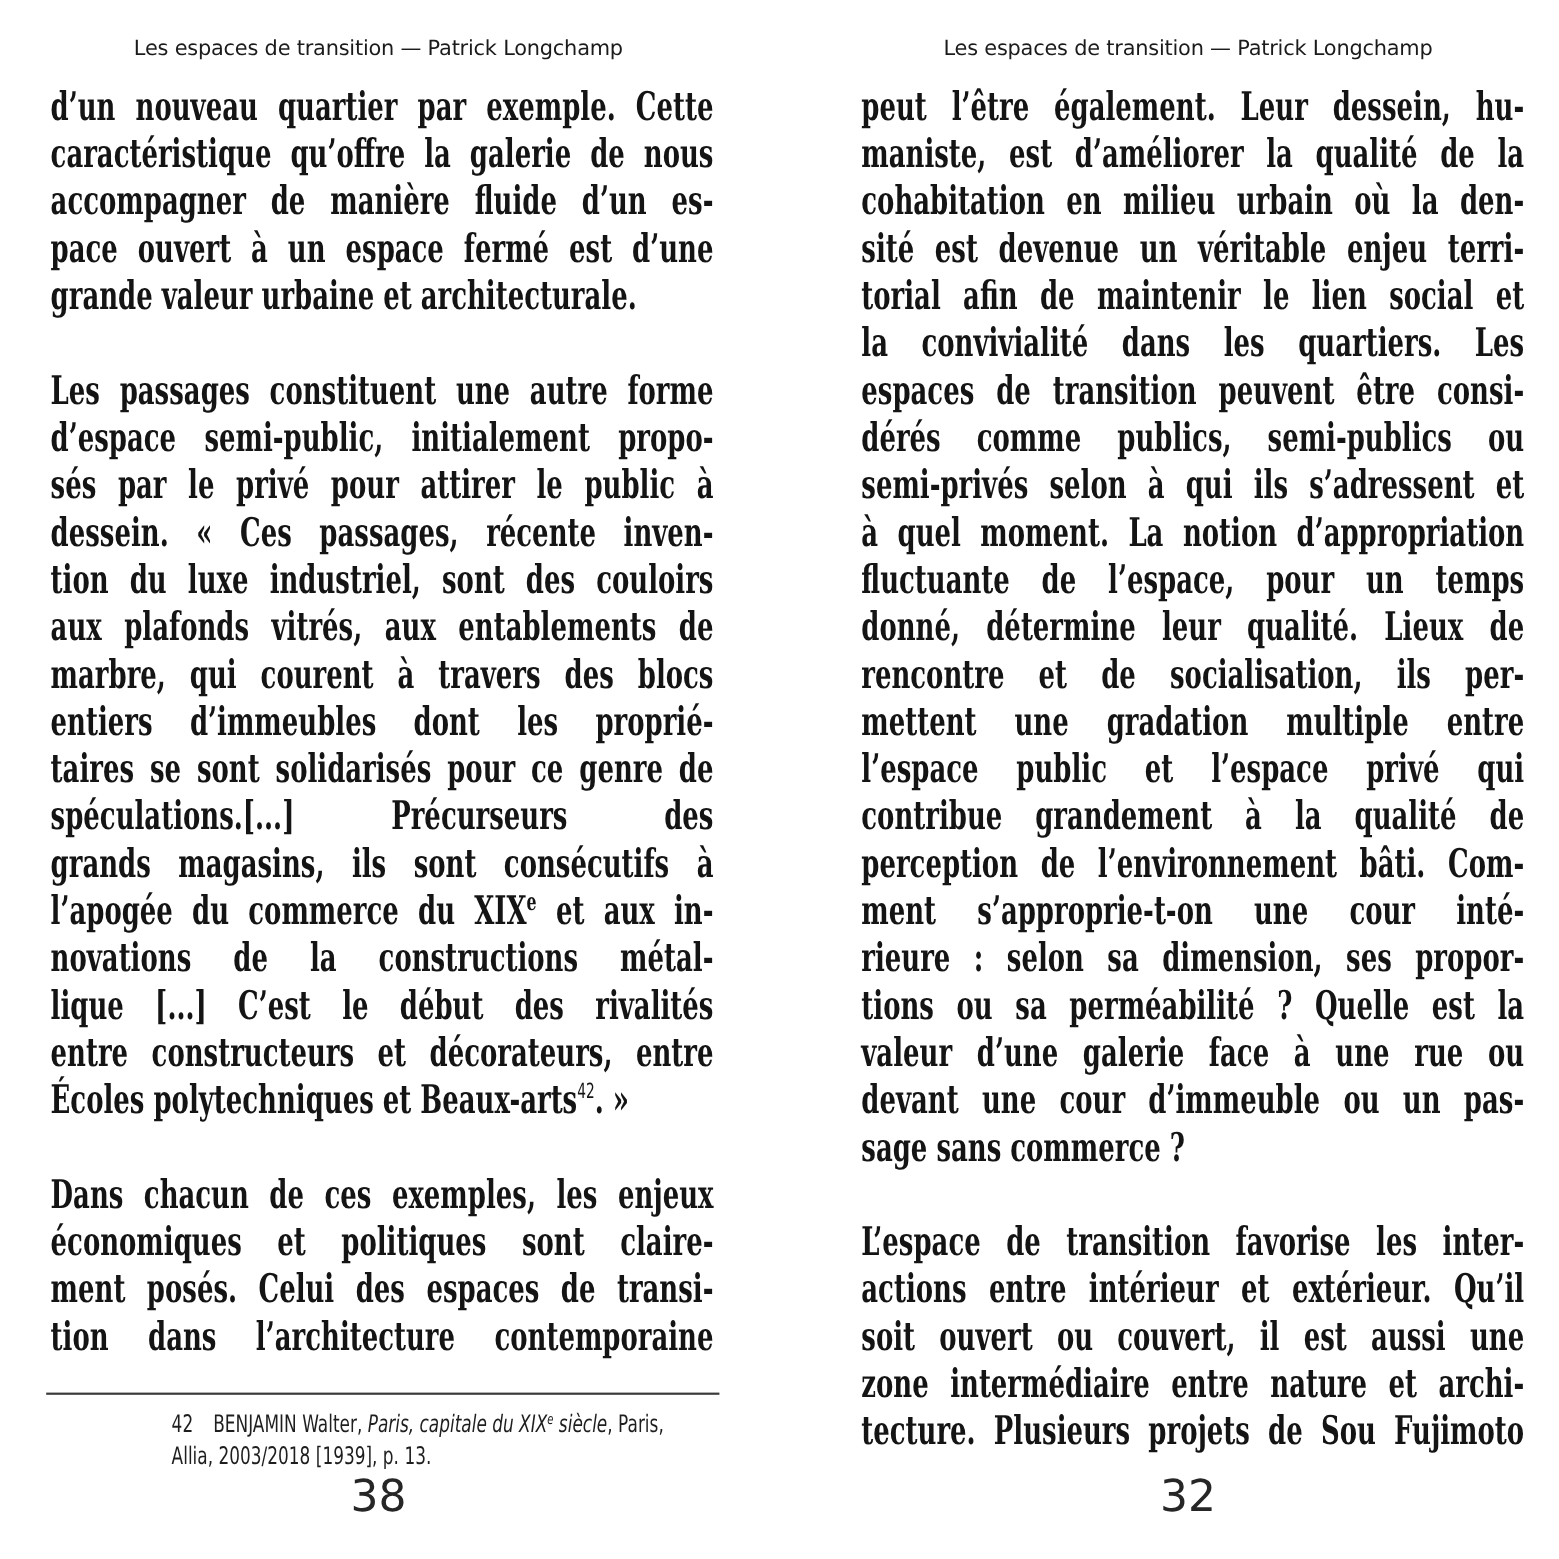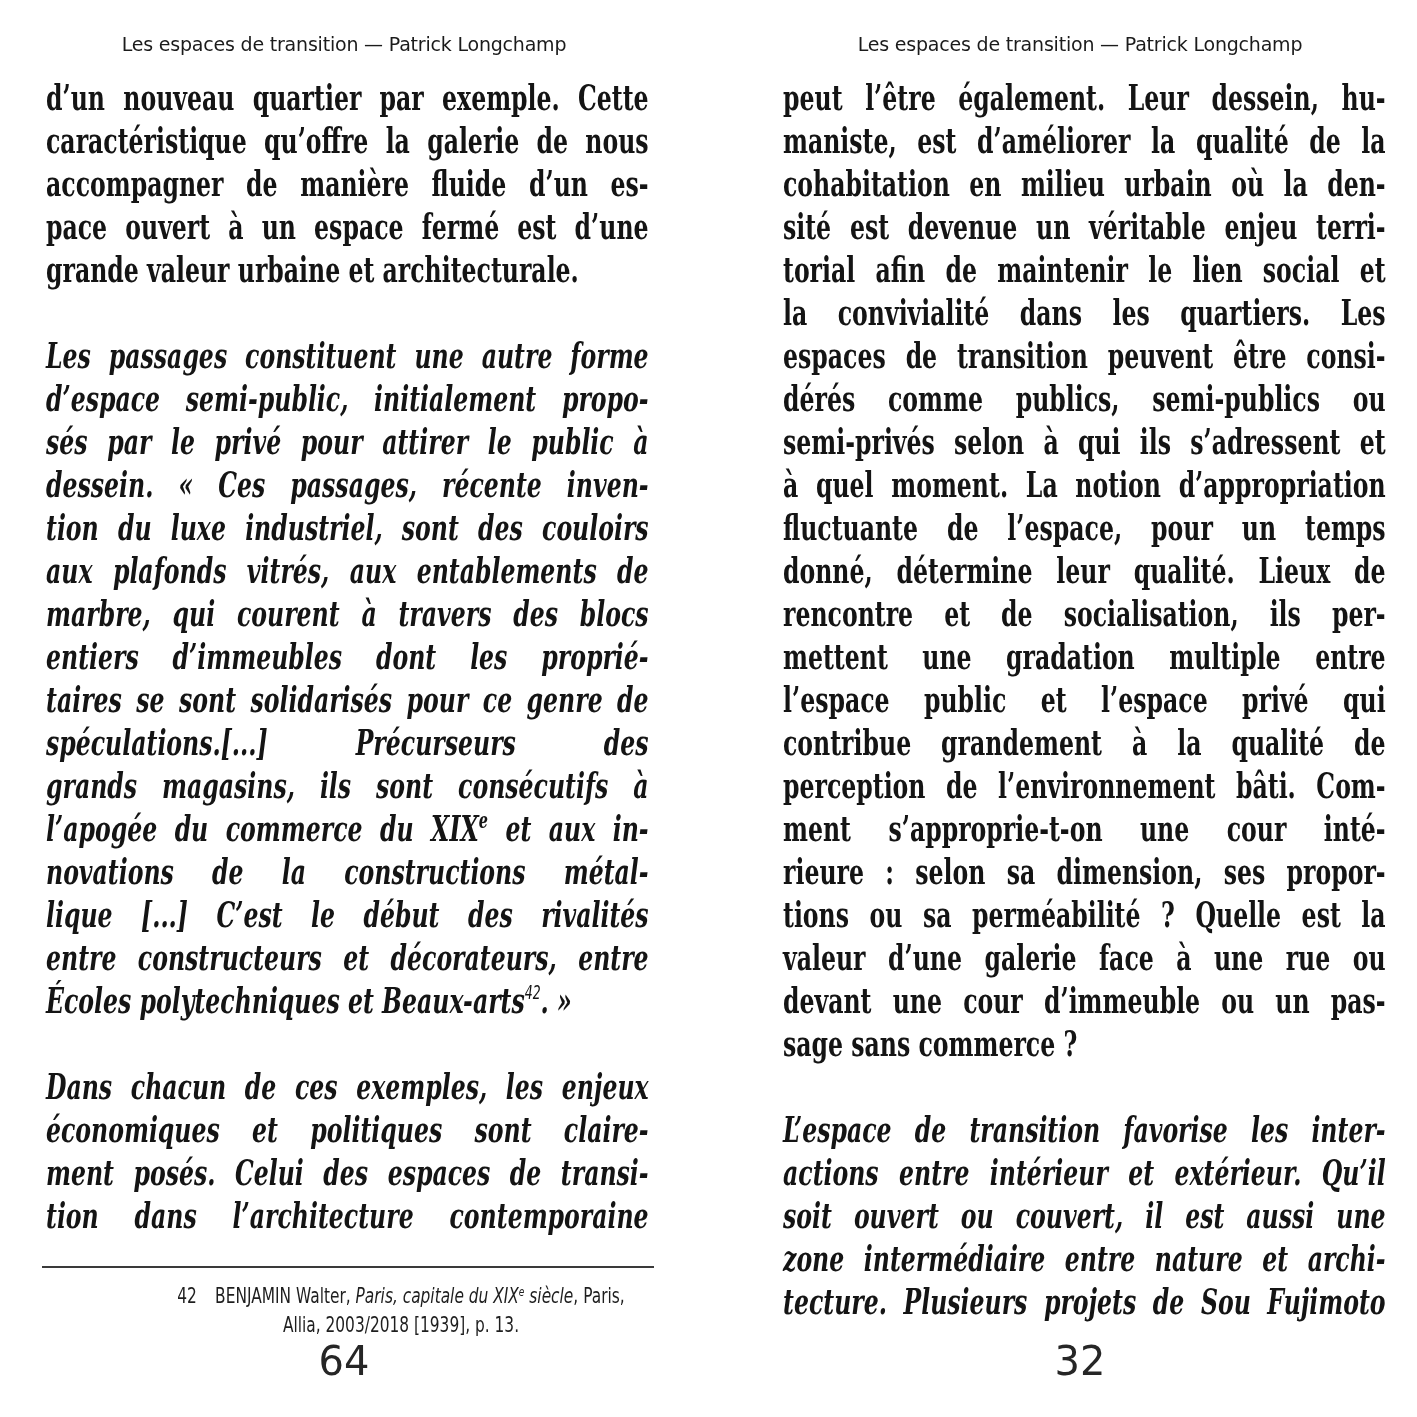--- a/index.html
+++ b/index.html
@@ -17,21 +17,21 @@
 
   .running-header {
     position: absolute; top: 33px; left: 0; right: 0;
     text-align: center;
     font-family: "DejaVu Sans", sans-serif;
     font-size: 19px; letter-spacing: -0.2px;
     color: #1b1b1b; white-space: nowrap;
   }
 
   .body-text { position: absolute; top: 76px; left: 4px; }
-  .para + .para { margin-top: 43px; font-style: italic; }
+  .para + .para { margin-top: 43px; }
 
   .bline {
     width: 920px;
     transform: scaleX(0.655);
     transform-origin: 0 0;
     font-size: 36px; font-weight: 700;
     line-height: 43px; height: 43px;
     color: #141414;
     text-align: left;
     white-space: normal;
@@ -41,21 +41,21 @@
   .sup  { font-family: "DejaVu Sans", sans-serif; font-weight: 400;
           font-size: 19px; position: relative; top: -14px; }
   .supb { font-size: 22px; position: relative; top: -13px; }
   .i    { font-style: italic; }
   .isup { font-style: italic; font-size: 13px; position: relative; top: -7px; }
 
   .footnote-rule {
     position: absolute; top: 1266px; left: 0;
     width: 612px; height: 2px; background: #3a3a3a;
   }
-  .footnote { position: absolute; top: 1281px; left: 114px; text-align: center; }
+  .footnote { position: absolute; top: 1281px; left: 114px; }
   .fn-line {
     width: 700px;
     transform: scaleX(0.70);
     transform-origin: 0 0;
     font-family: "DejaVu Sans", sans-serif;
     font-size: 22px; line-height: 29px; height: 29px;
     color: #1e1e1e; white-space: nowrap;
   }
   .fnnum { margin-right: 26px; }
 
@@ -105,21 +105,21 @@
           <div class="bline just"><span>économiques et politiques sont claire-</span></div>
           <div class="bline just"><span>ment posés. Celui des espaces de transi-</span></div>
           <div class="bline just"><span>tion dans l’architecture contemporaine</span></div>
         </div>
       </div>
     <div class="footnote-rule"></div>
     <div class="footnote">
       <div class="fn-line"><span class="fnnum">42</span><span>BENJAMIN Walter, </span><span class="i">Paris, capitale du XIX</span><span class="isup">e</span><span class="i"> siècle</span><span>, Paris,</span></div>
       <div class="fn-line">Allia, 2003/2018 [1939], p. 13.</div>
     </div>
-    <div class="page-number">64</div>
+    <div class="page-number">38</div>
   </div>
 
   <div class="page" id="pageR">
     <div class="running-header">Les espaces de transition — Patrick Longchamp</div>
     <div class="body-text">
         <div class="para">
           <div class="bline just"><span>peut l’être également. Leur dessein, hu-</span></div>
           <div class="bline just"><span>maniste, est d’améliorer la qualité de la</span></div>
           <div class="bline just"><span>cohabitation en milieu urbain où la den-</span></div>
           <div class="bline just"><span>sité est devenue un véritable enjeu terri-</span></div>

